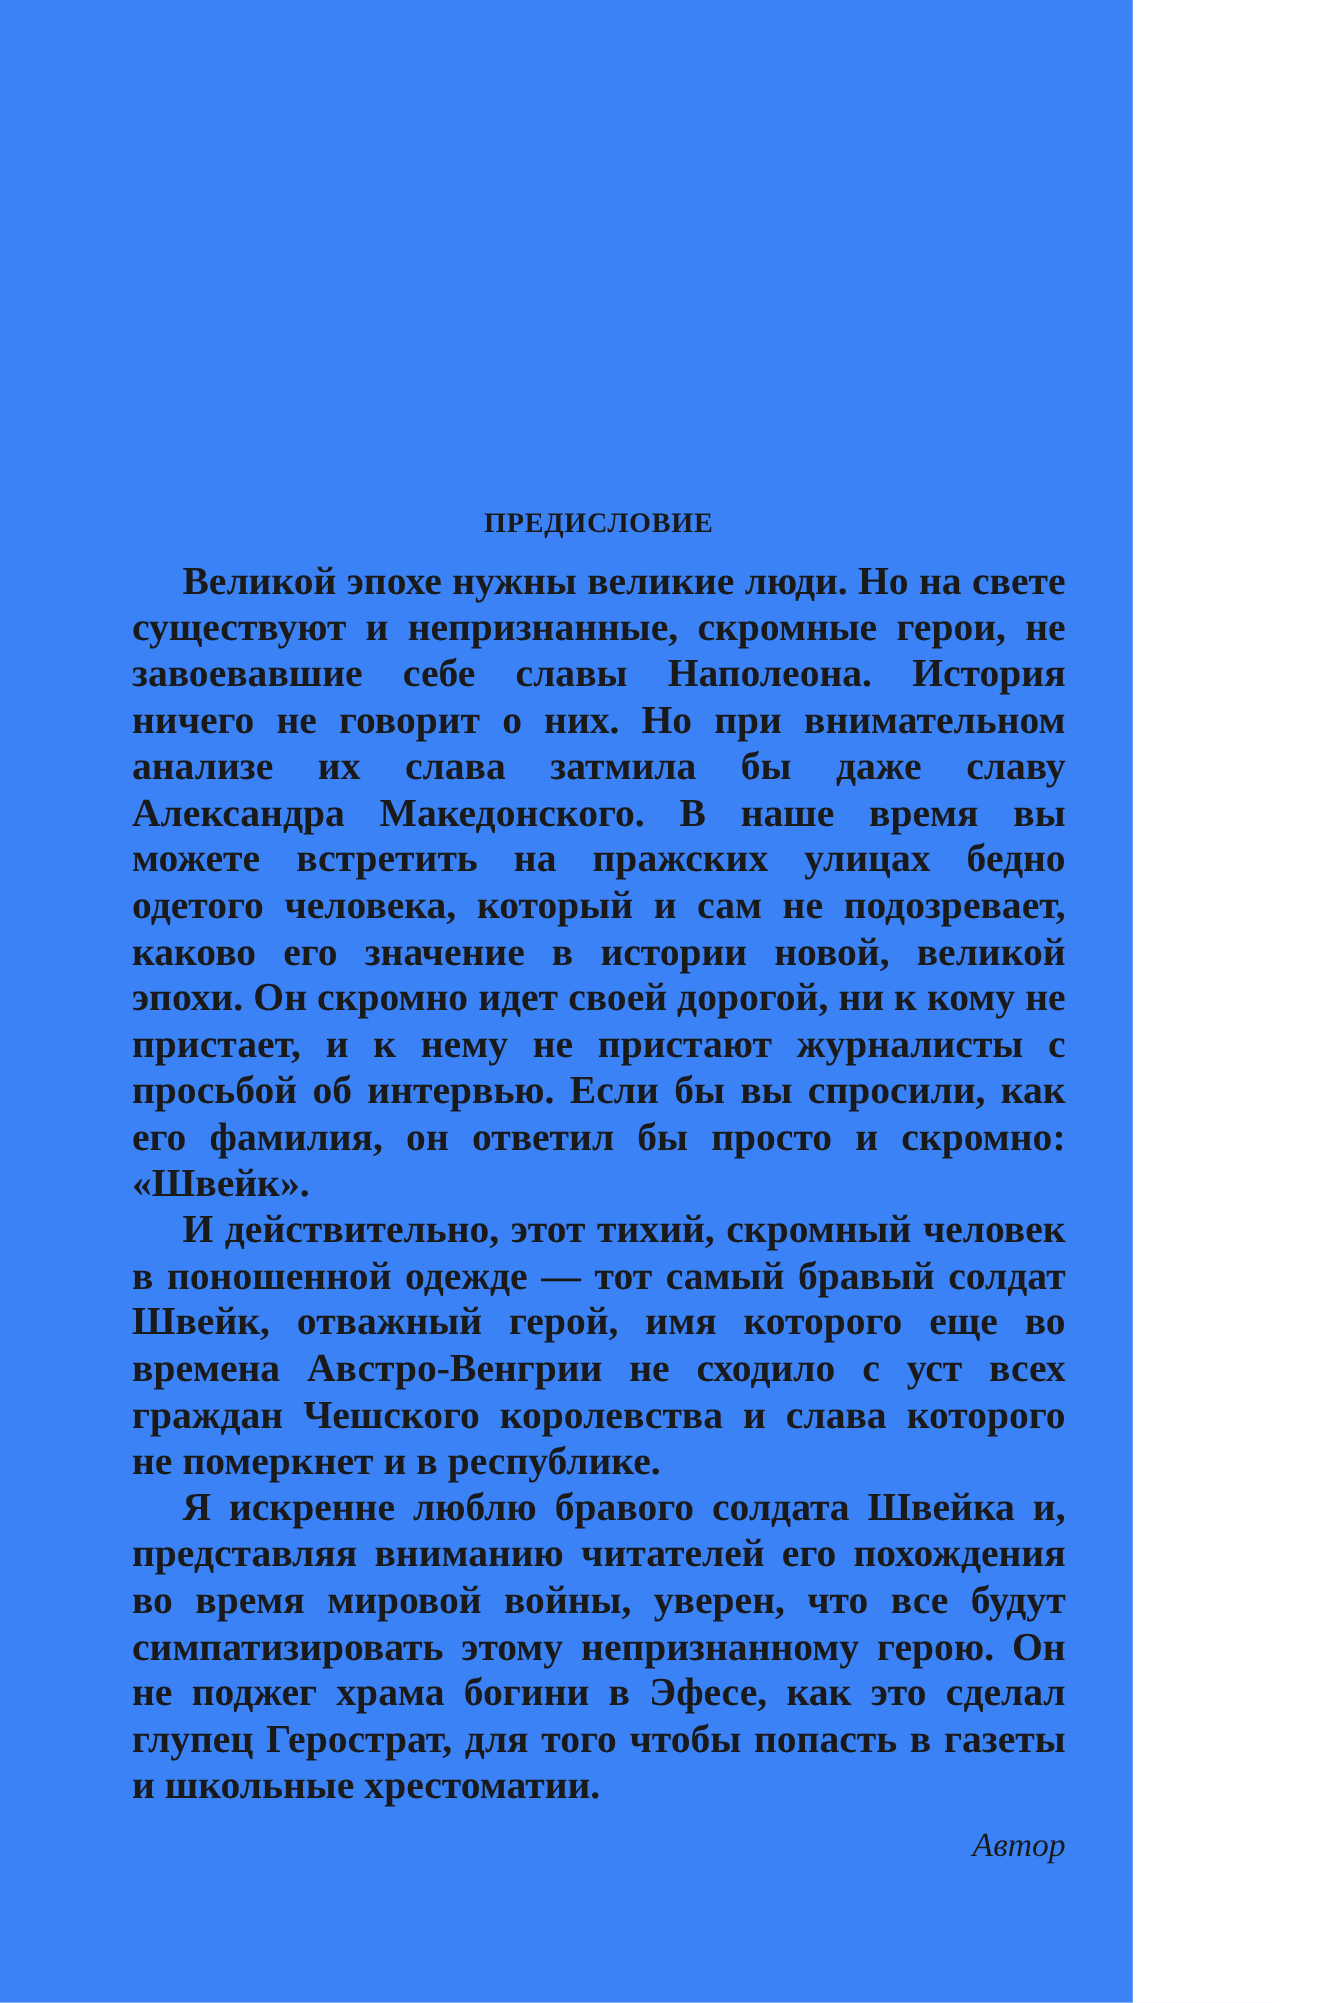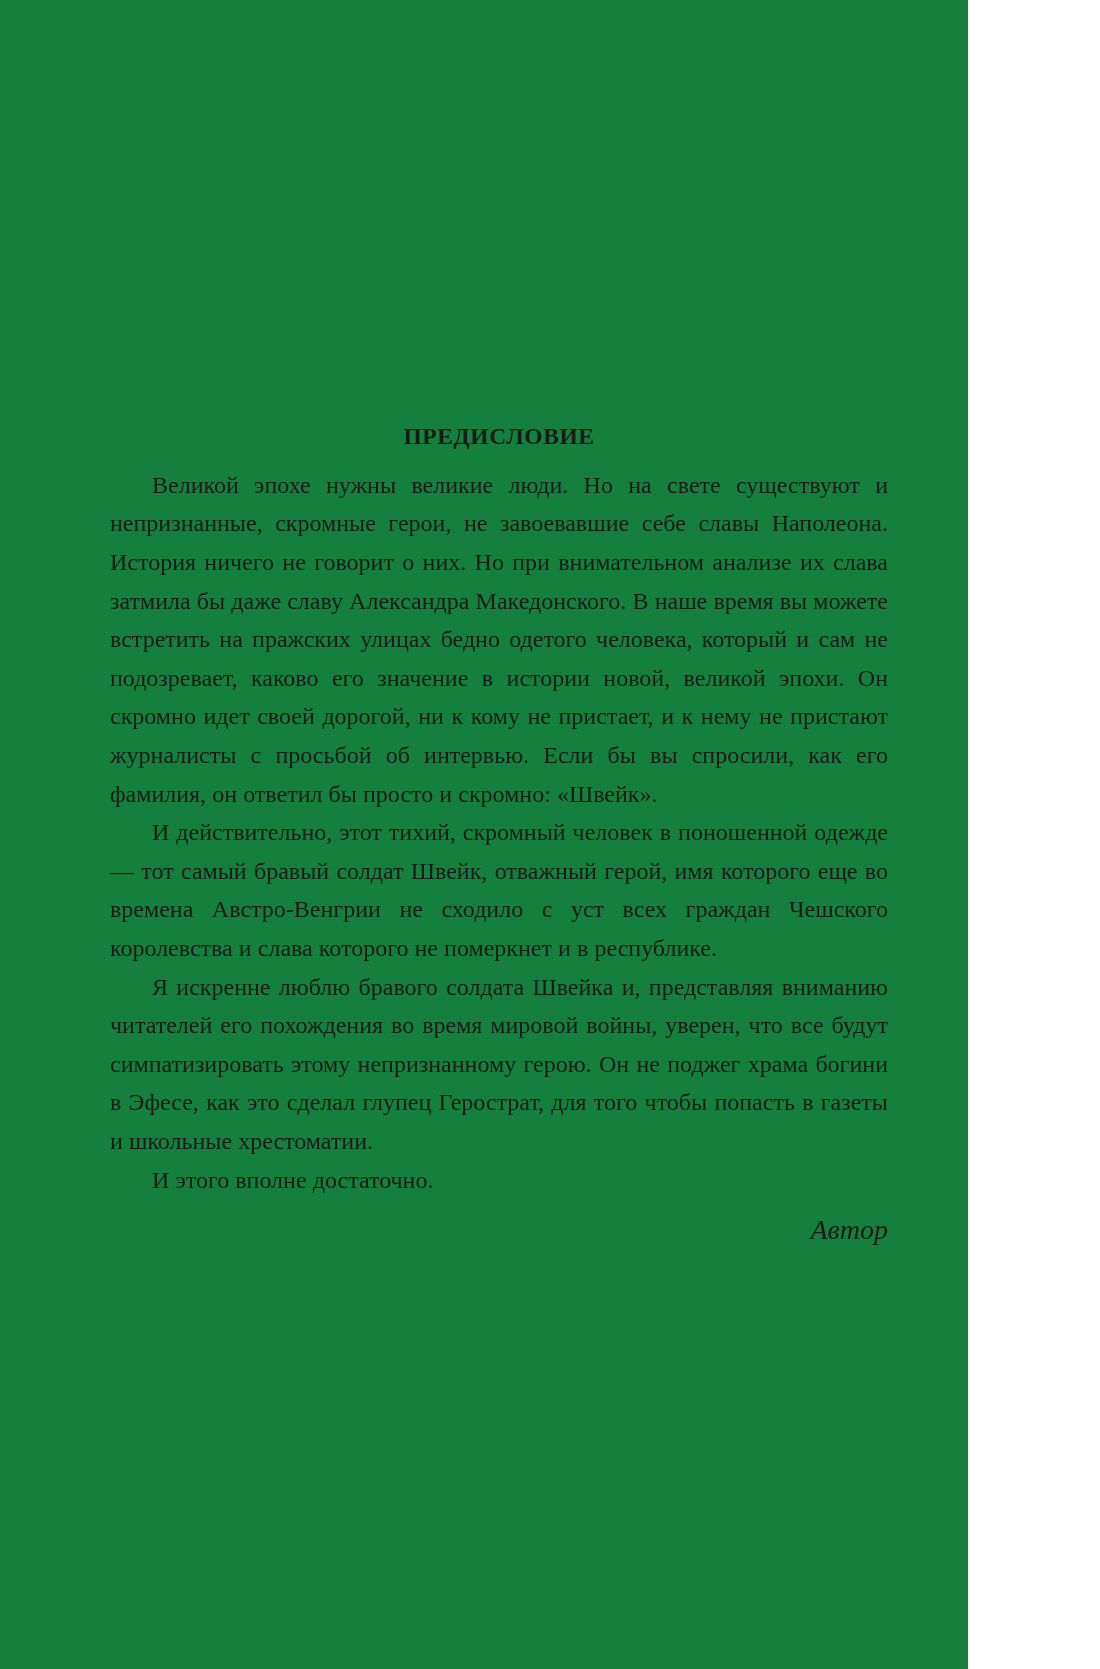--- a/index.html
+++ b/index.html
@@ -16,22 +16,21 @@
     color: #1a1a1a;
     overflow: hidden;
   }
 
   .page {
     position: absolute;
     left: 0;
     top: 0;
     width: 944px;
     height: 1669px;
-    background: #15803d;
-    padding-left: 24px;
+    background: #3b82f6;
   }
 
   
   .text-block {
     position: absolute;
     left: 110px;
     top: 424px;
     width: 778px;
   }
 
@@ -39,28 +38,29 @@
     font-size: 23.5px;
     font-weight: bold;
     text-align: center;
     letter-spacing: 0.6px;
     margin: 0 0 16px 0;
     line-height: 1.1;
   }
 
   .para {
     margin: 0;
-    font-size: 24px;
+    font-size: 33px;
     line-height: 38.6px;
     text-align: justify;
     text-justify: inter-word;
     text-indent: 42px;
     hyphens: manual;
     -webkit-hyphens: manual;
     word-spacing: 0.1px;
+    font-weight: bold;
   }
 
   .signature {
     margin: 14px 0 0 0;
     font-size: 28px;
     line-height: 34px;
     font-style: italic;
     text-align: right;
     text-indent: 0;
   }
@@ -72,18 +72,17 @@
   <div class="text-block">
 
     <h1 class="doc-title">ПРЕДИСЛОВИЕ</h1>
 
     <p class="para">Великой эпохе нужны великие люди. Но на свете существуют и непризнанные, скромные герои, не завоевавшие себе славы Наполеона. История ничего не говорит о них. Но при внимательном анализе их слава затмила бы даже славу Александра Македонского. В наше время вы можете встретить на пражских улицах бедно одетого человека, который и сам не подозревает, каково его значение в  истории новой, великой эпохи. Он скромно идет своей дорогой, ни к кому не пристает, и к нему не пристают журналисты с просьбой об интервью. Если бы вы спросили, как его фамилия, он ответил бы просто и скромно: «Швейк».</p>
 
     <p class="para">И действительно, этот тихий, скромный человек в поношенной одежде — тот самый бравый солдат Швейк, отважный герой, имя которого еще во времена Австро-Венгрии не сходило с уст всех граждан Чешского королевства и слава которого не померкнет и в республике.</p>
 
     <p class="para">Я искренне люблю бравого солдата Швейка и, представляя вниманию читателей его похождения во время мировой войны, уверен, что все будут симпатизировать этому непризнанному герою. Он не поджег храма богини в Эфесе, как это сделал глупец Герострат, для того чтобы попасть в газеты и школьные хрестоматии.</p>
 
-    <p class="para">И этого вполне достаточно.</p>
 
     <p class="signature">Автор</p>
 
   </div>
 </div>
 
 </body></html>

